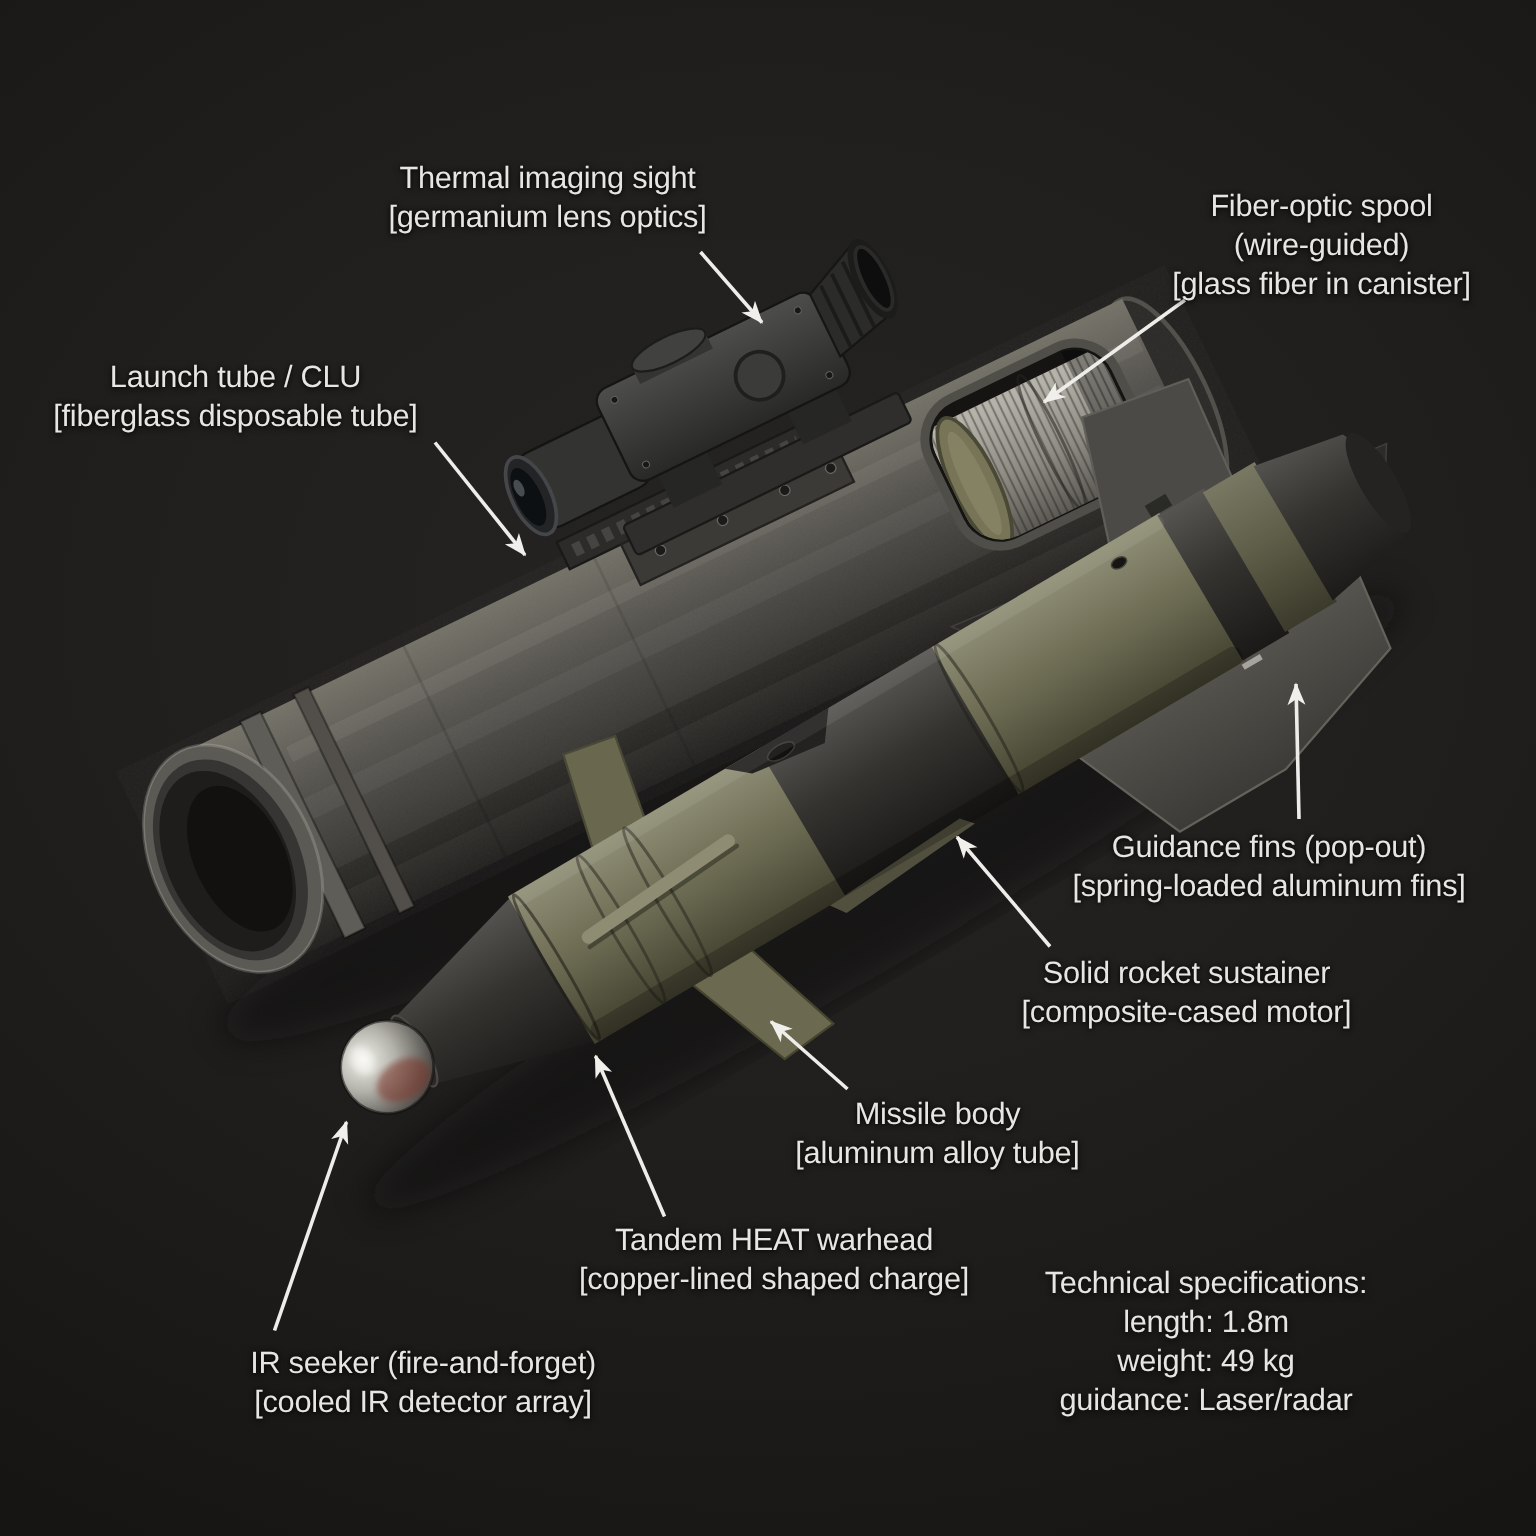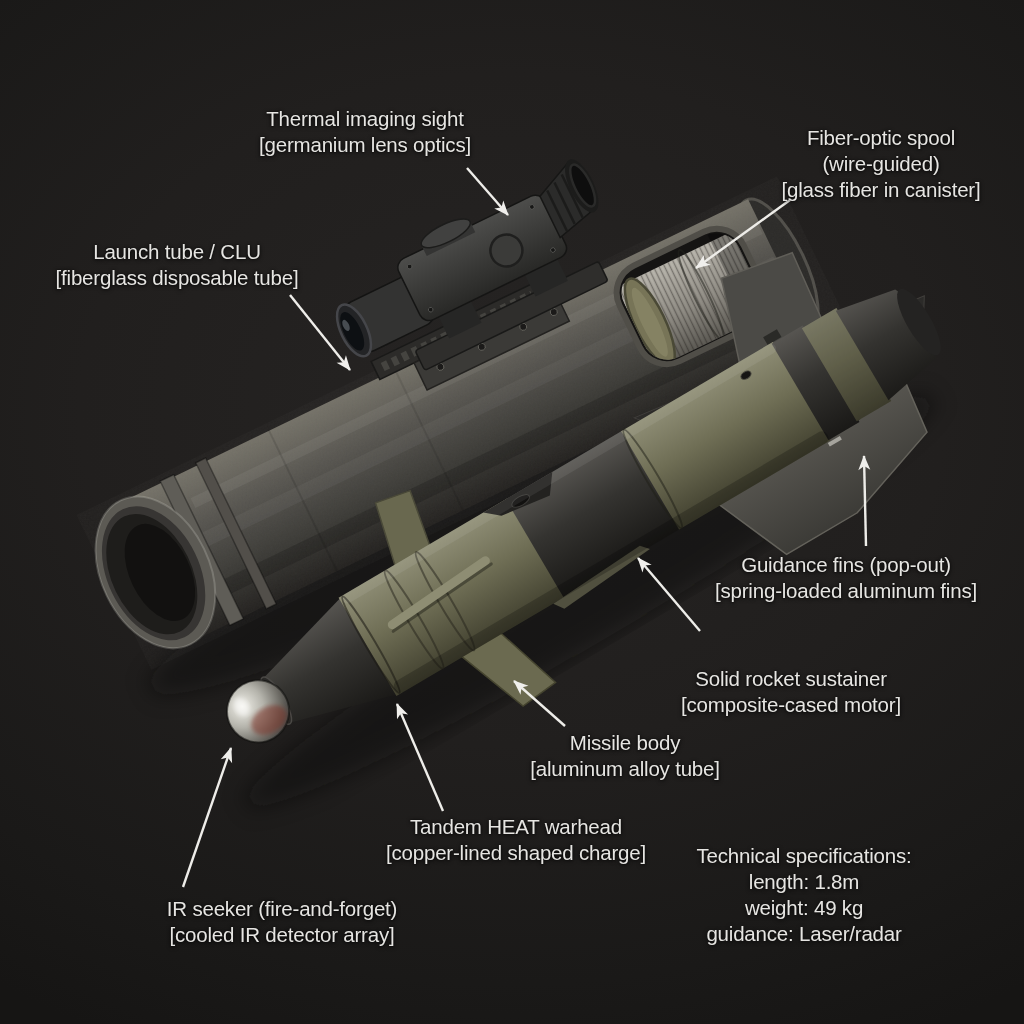--- a/index.html
+++ b/index.html
@@ -11,23 +11,23 @@
   #scene{position:absolute;left:0;top:0;}
   .label{
     position:absolute;color:#e6e5e2;font-size:20.5px;line-height:26px;
     letter-spacing:-0.2px;text-align:center;
     text-shadow:0 1px 4px rgba(0,0,0,.85), 0 0 2px rgba(0,0,0,.6);
     white-space:nowrap;
   }
   .label div{white-space:nowrap;}
   #lbl-thermal  {left:200px;top:106px;width:330px;}
   #lbl-fiber    {left:756px;top:125px;width:250px;}
-  #lbl-launch   {left:32px; top:239px;width:290px;}
+  #lbl-launch   {left:12px; top:239px;width:290px;}
   #lbl-fins     {left:706px;top:552px;width:280px;}
-  #lbl-rocket   {left:658px;top:666px;width:266px;}
+  #lbl-rocket   {left:658px;top:636px;width:266px;}
   #lbl-body     {left:518px;top:730px;width:214px;}
   #lbl-warhead  {left:342px;top:814px;width:276px;margin-left:36px;}
   #lbl-seeker   {left:156px;top:896px;width:252px;}
   #specs{
     position:absolute;right:50px;top:843px;width:340px;text-align:center;
     color:#e6e5e2;font-size:20.5px;line-height:26px;letter-spacing:-0.2px;
     text-shadow:0 1px 4px rgba(0,0,0,.85);
   }
 </style>
 </head>

